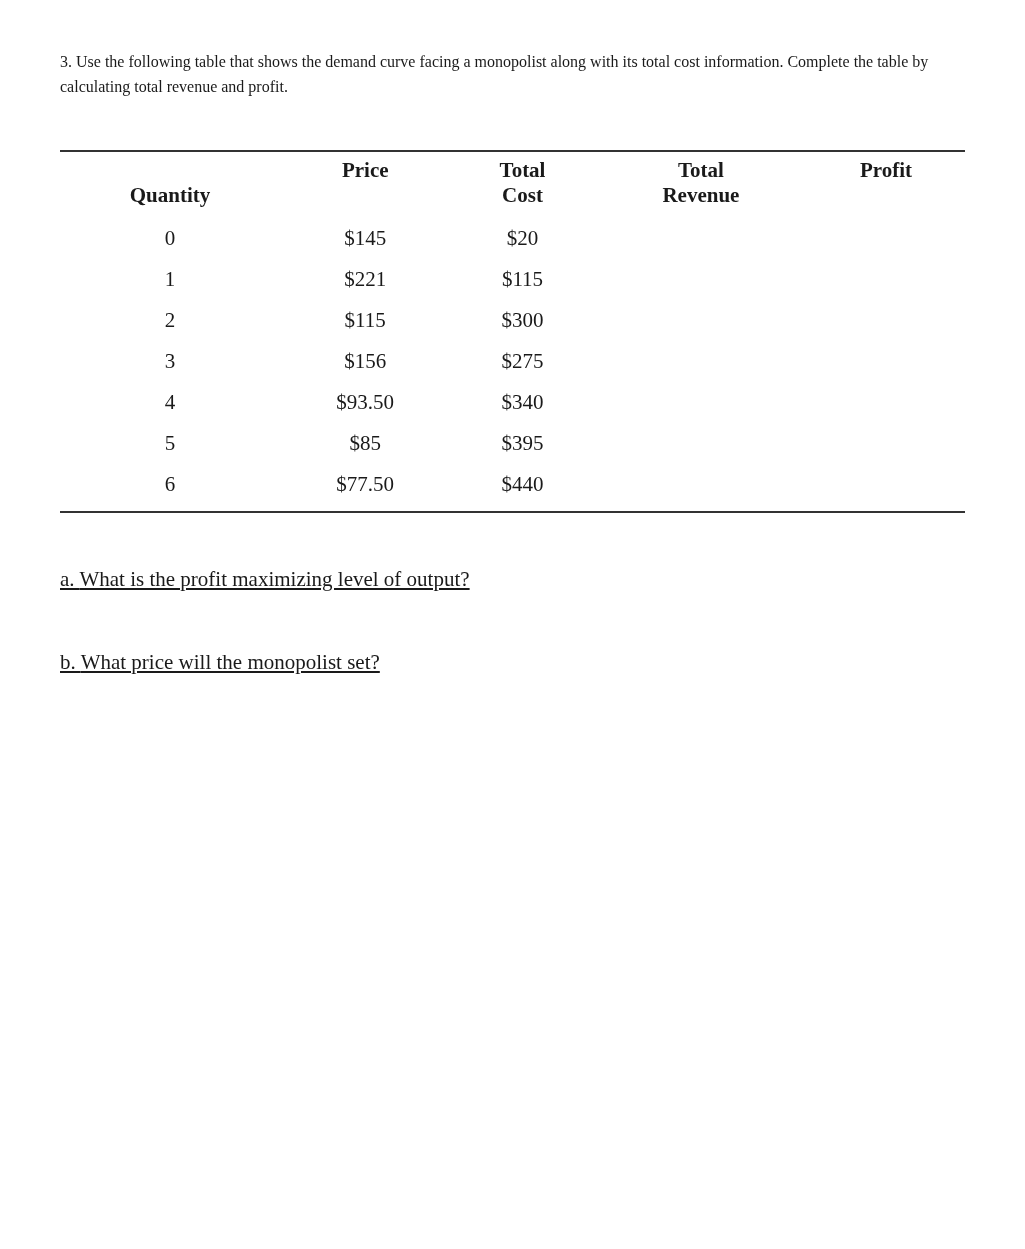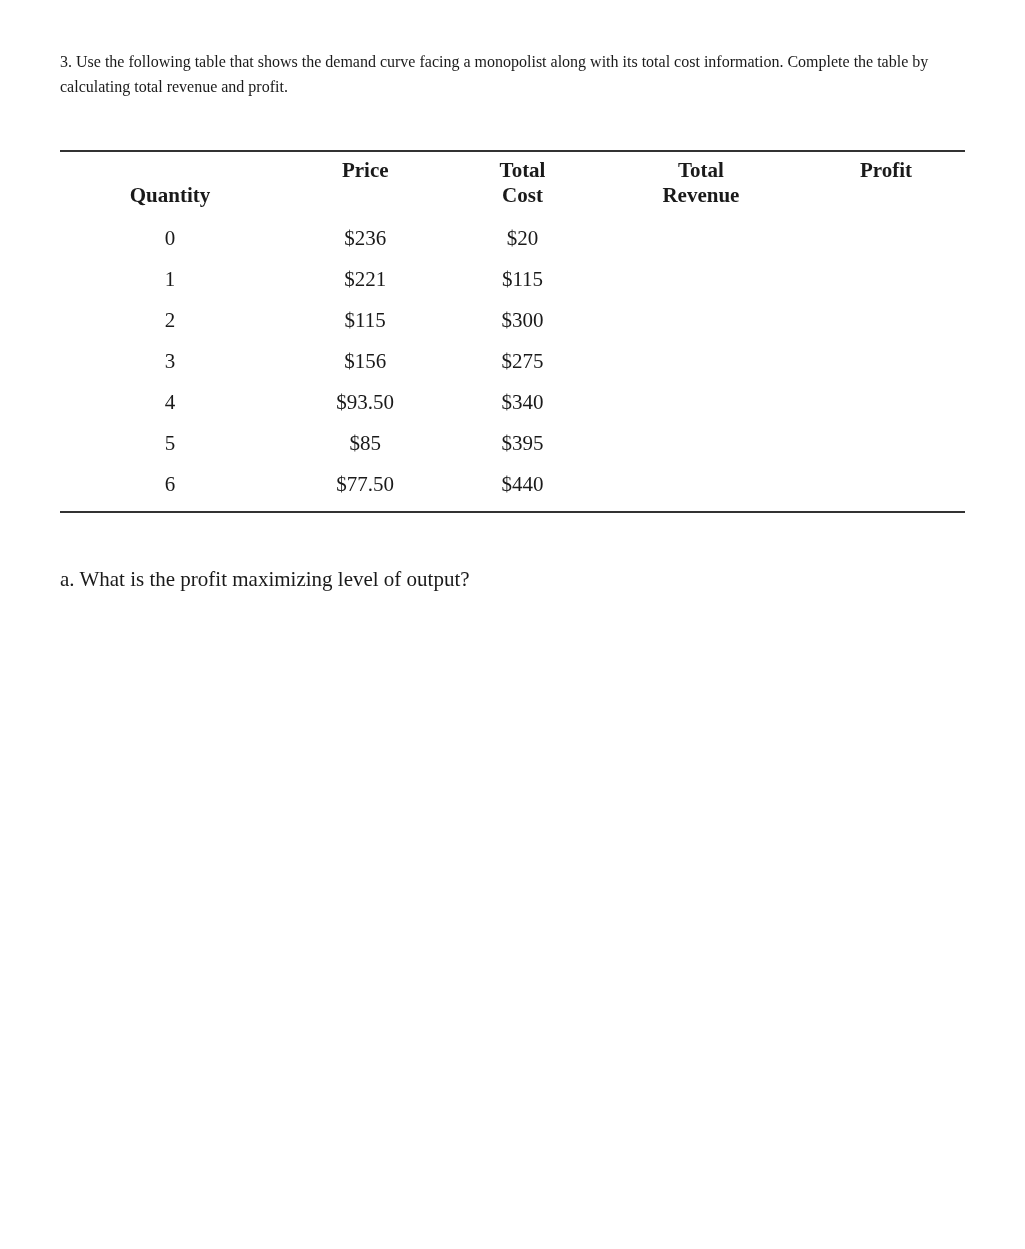--- a/index.html
+++ b/index.html
@@ -56,20 +56,21 @@
     }
 
     .bottom-border-row td {
       border-bottom: 2px solid #333;
       padding-bottom: 14px;
     }
 
     .sub-questions {
       margin-top: 10px;
       line-height: 1.6;
+      text-decoration: underline;
     }
 
     .sub-question {
       margin-bottom: 50px;
       font-size: 21px;
     }
 
     .header-top-border {
       border-top: 2px solid #333;
     }
@@ -106,21 +107,21 @@
           </th>
           <th>
             <div>Profit</div>
             <div>&nbsp;</div>
           </th>
         </tr>
       </thead>
       <tbody id="table-body">
       <tr>
             <td>0</td>
-            <td>$236</td>
+            <td>$145</td>
             <td>$20</td>
             <td></td>
             <td></td>
           </tr>
           <tr>
             <td>1</td>
             <td>$221</td>
             <td>$115</td>
             <td></td>
             <td></td>
@@ -162,14 +163,18 @@
           </tr>
         </tbody>
     </table>
   </div>
 
   <div class="sub-questions">
     <div class="sub-question">
       <span>a. </span>
       <span>What is the profit maximizing level of output?</span>
     </div>
+    <div class="sub-question">
+      <span>b. </span>
+      <span>What price will the monopolist set?</span>
+    </div>
   </div>
 </div>
 
 </body></html>

